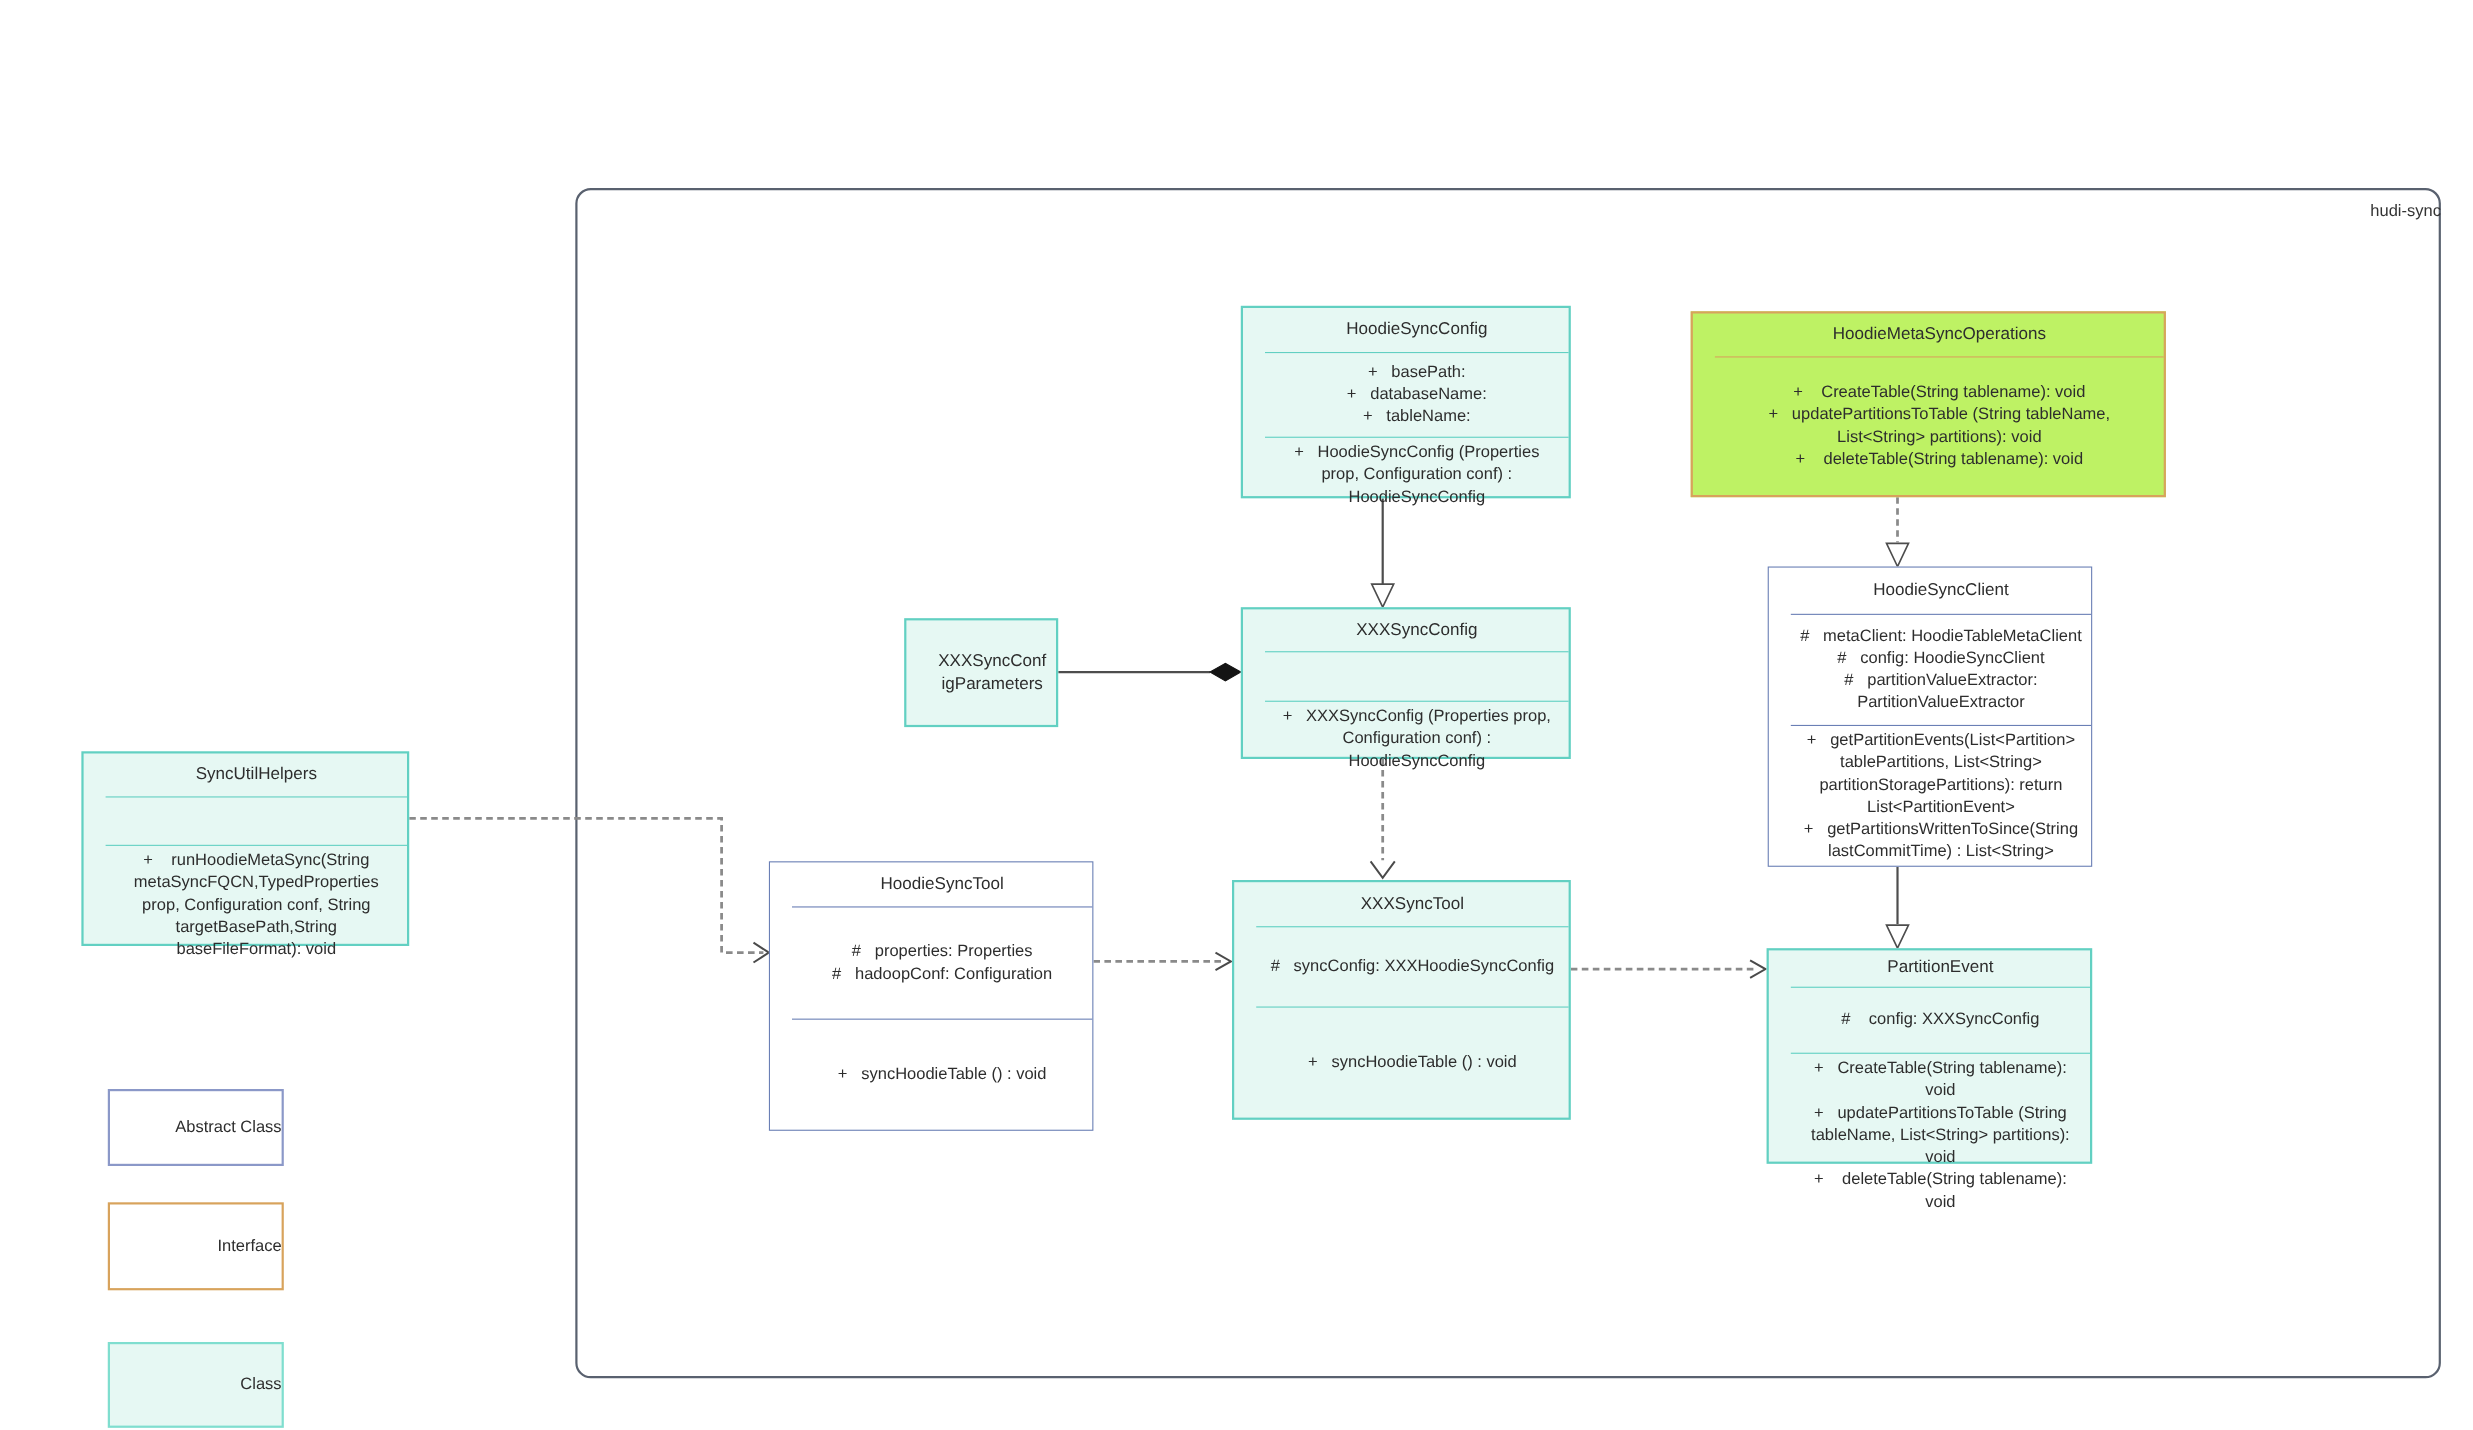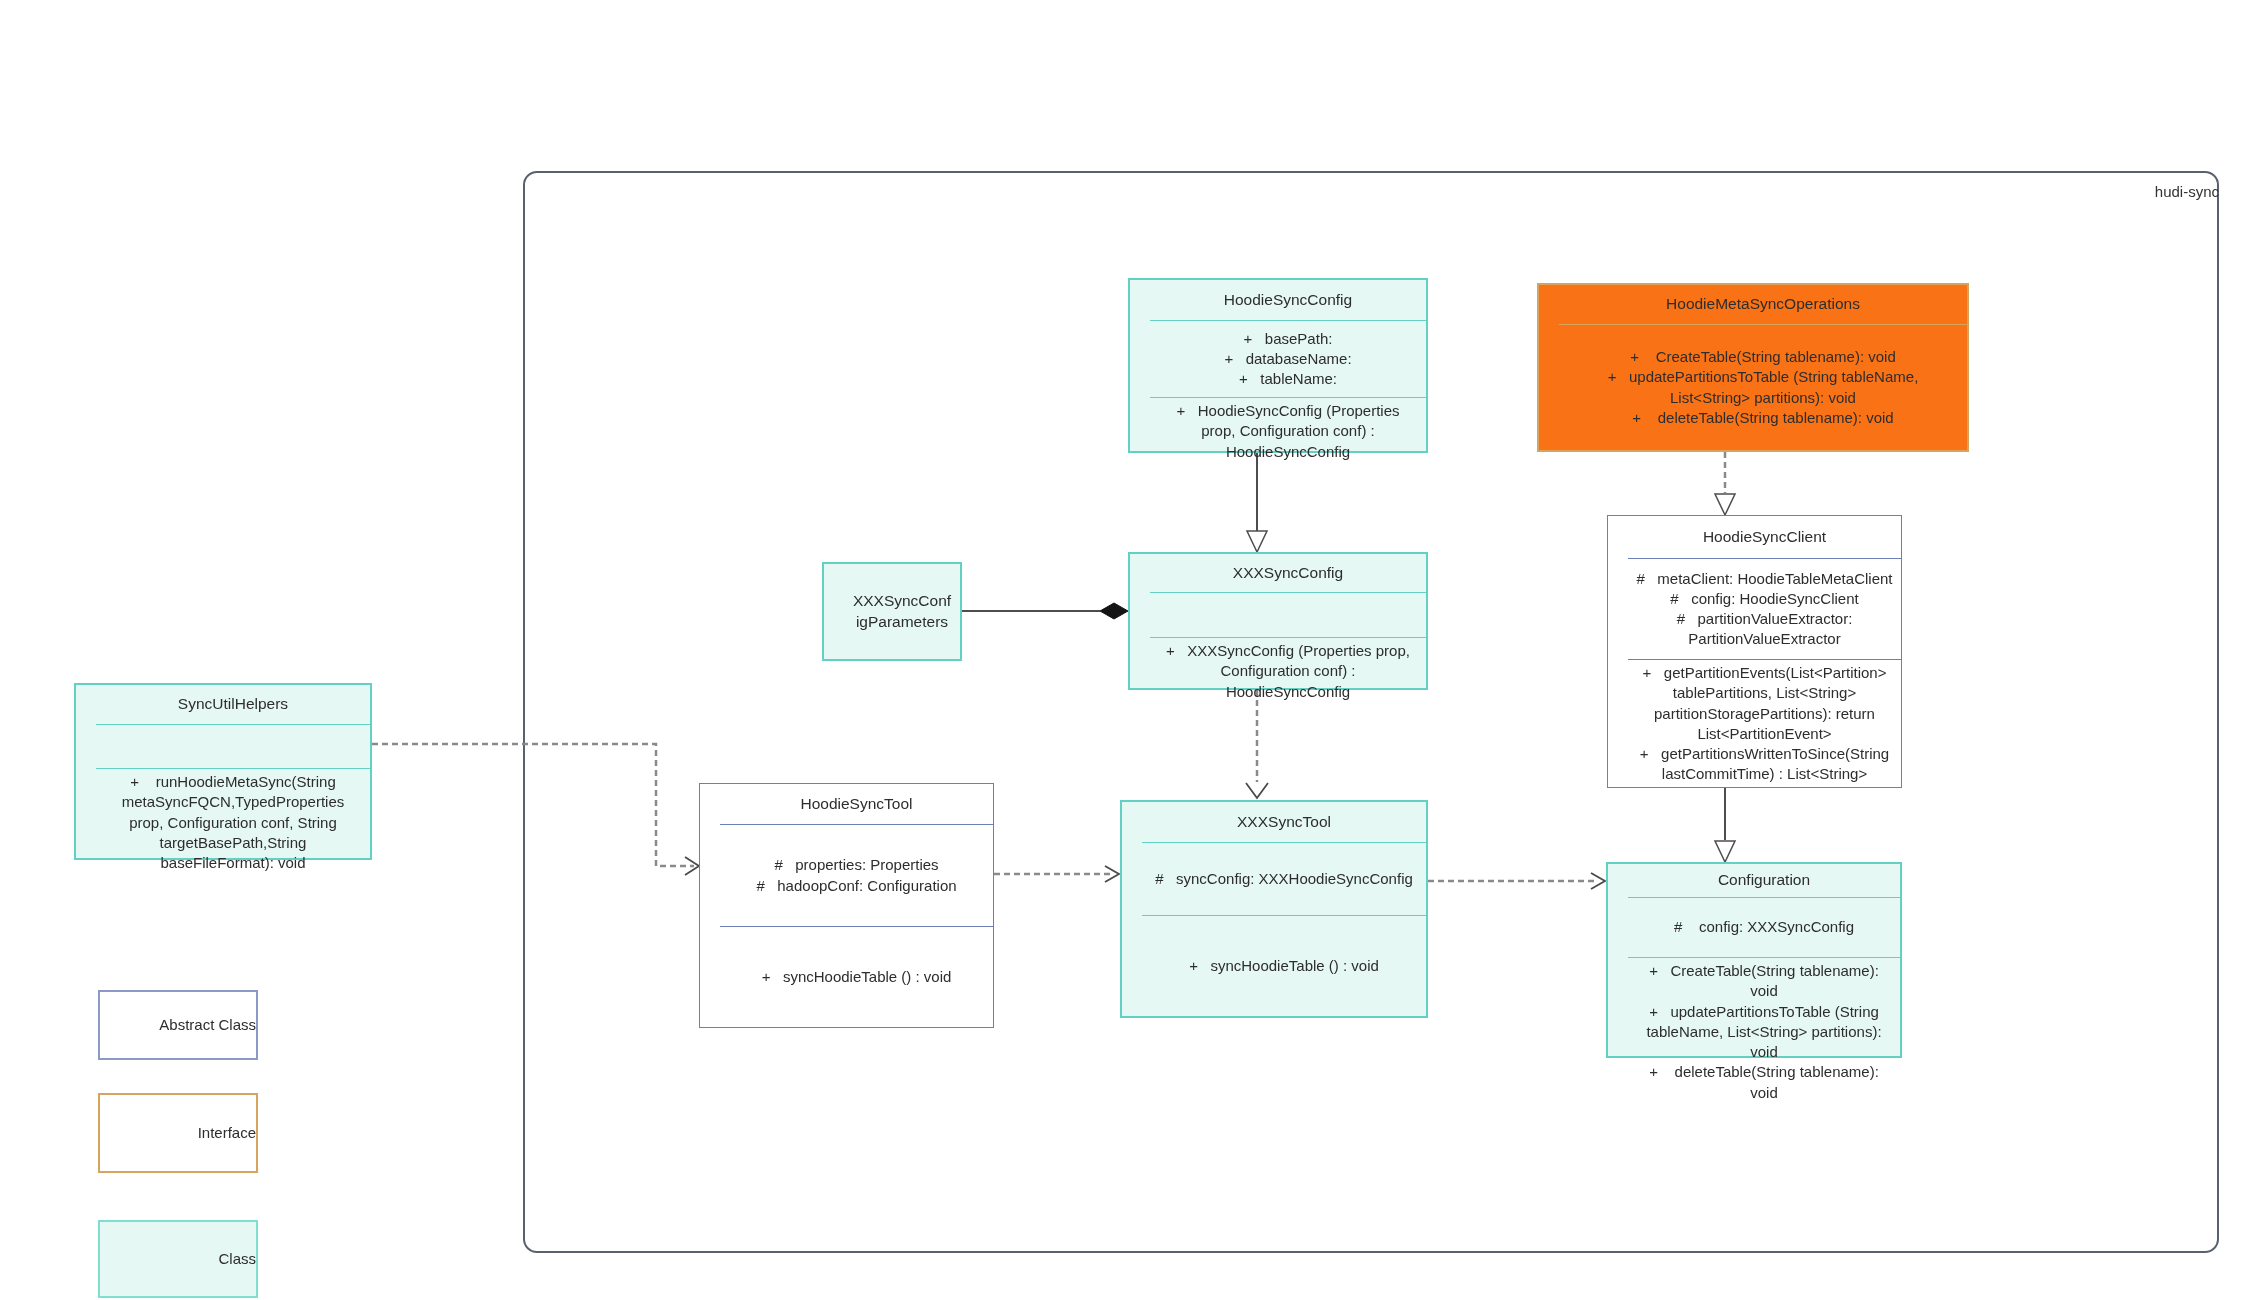--- a/index.html
+++ b/index.html
@@ -35,21 +35,21 @@
   .line{
     white-space:pre-wrap;text-align:center;line-height:1.35;font-size:15px;
     overflow-wrap:anywhere;
   }
   .title-line{font-size:15.5px;}
 
   .teal{background:#e6f8f3;border:2px solid #62d0c2;}
   .teal .sec + .sec{border-top:1.5px solid #62d0c2;}
   .abstract{background:#ffffff;border:1.5px solid #6a7fb5;}
   .abstract .sec + .sec{border-top:1.5px solid #6a7fb5;}
-  .interface{background:#f97316;border:2px solid #d8a35c;}
+  .interface{background:#bef264;border:2px solid #d8a35c;}
   .interface .sec + .sec{border-top:1.5px solid #d8a35c;}
 
   
   #box-syncUtilHelpers{left:74px;top:683px;width:298px;height:177px;}
   #box-hoodieSyncConfig{left:1128px;top:278px;width:300px;height:175px;}
   #box-hoodieMetaSyncOperations{left:1537px;top:283px;width:432px;height:169px;}
   #box-xxxSyncConfigParameters{left:822px;top:562px;width:140px;height:99px;}
   #box-xxxSyncConfig{left:1128px;top:552px;width:300px;height:138px;}
   #box-hoodieSyncClient{left:1607px;top:515px;width:295px;height:273px;}
   #box-hoodieSyncTool{left:699px;top:783px;width:295px;height:245px;}
@@ -192,21 +192,21 @@
   <div class="sec" style="height:73px">
     <div class="line">#   syncConfig: XXXHoodieSyncConfig</div>
   </div>
   <div class="sec grow">
     <div class="line">+   syncHoodieTable () : void</div>
   </div>
 </div>
 
 <div class="uml teal" id="box-xxxSyncClient">
   <div class="sec" style="height:33px">
-    <div class="line title-line">Configuration</div>
+    <div class="line title-line">PartitionEvent</div>
   </div>
   <div class="sec" style="height:60px">
     <div class="line">#    config: XXXSyncConfig</div>
   </div>
   <div class="sec grow">
     <div class="line">+   CreateTable(String tablename): void</div>
     <div class="line">+   updatePartitionsToTable (String tableName, List&lt;String&gt; partitions): void</div>
     <div class="line">+    deleteTable(String tablename): void</div>
   </div>
 </div>

